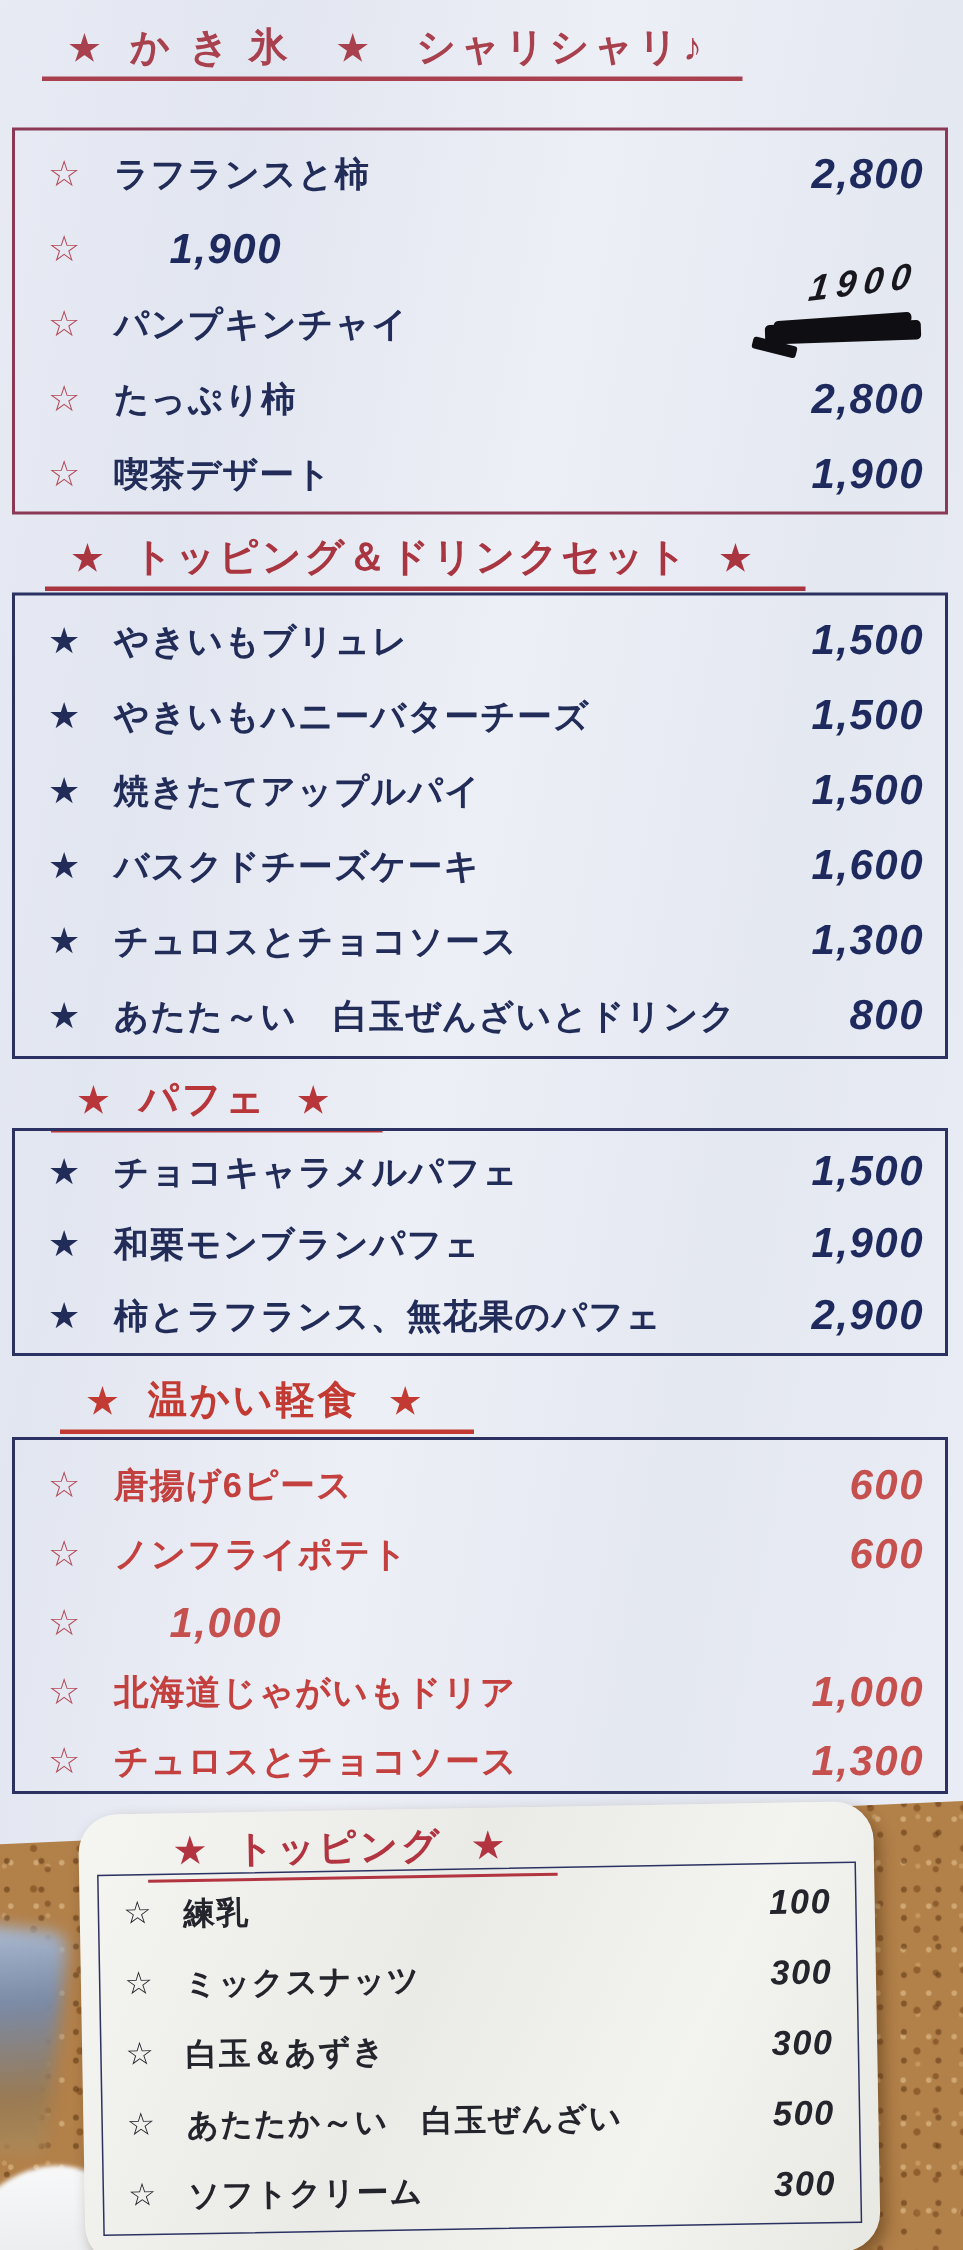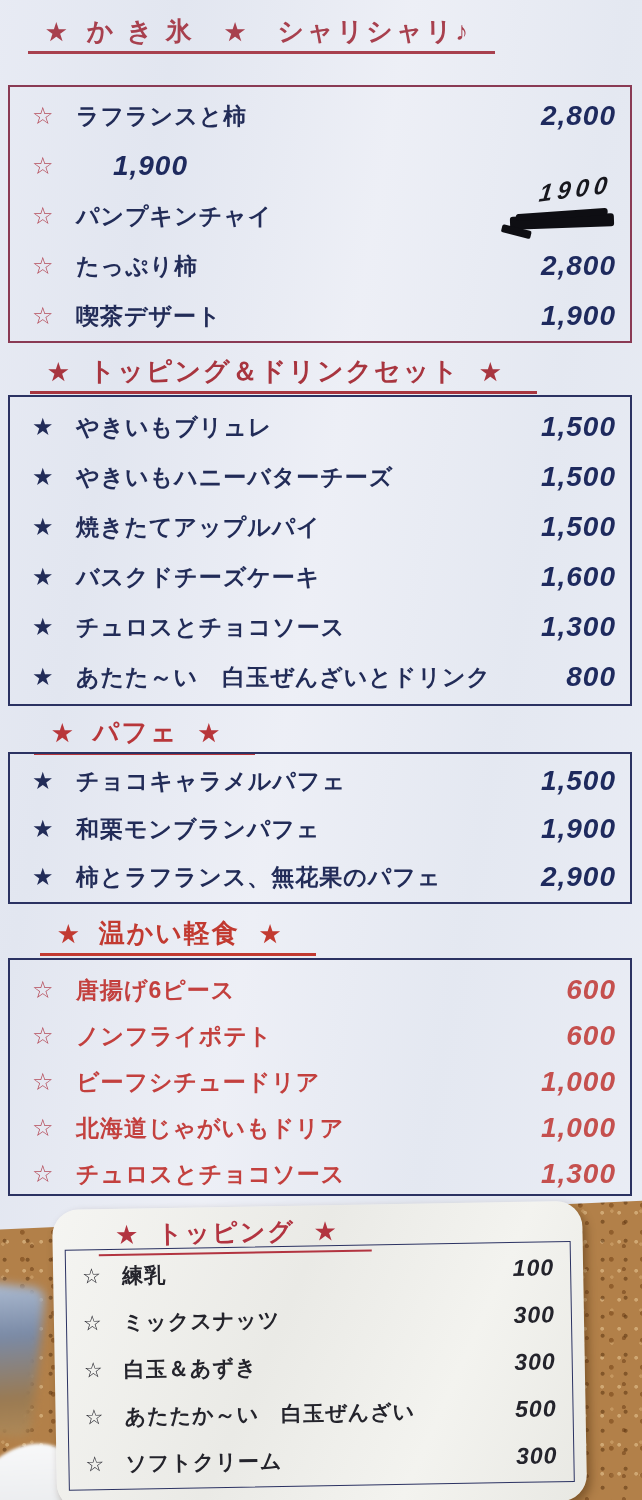--- a/index.html
+++ b/index.html
@@ -211,21 +211,20 @@
           <span class="iname">唐揚げ6ピース</span>
           <span class="iprice">600</span>
         </div>
         <div class="row">
           <span class="star">☆</span>
           <span class="iname">ノンフライポテト</span>
           <span class="iprice">600</span>
         </div>
         <div class="row">
           <span class="star">☆</span>
-          <span class="iname">ビーフシチュードリア</span>
           <span class="iprice">1,000</span>
         </div>
         <div class="row">
           <span class="star">☆</span>
           <span class="iname">北海道じゃがいもドリア</span>
           <span class="iprice">1,000</span>
         </div>
         <div class="row">
           <span class="star">☆</span>
           <span class="iname">チュロスとチョコソース</span>

